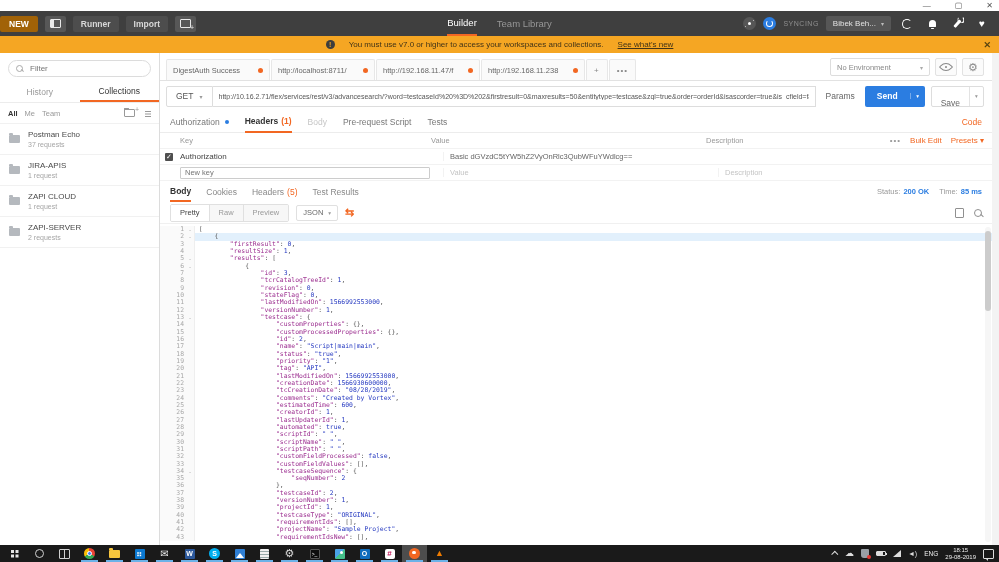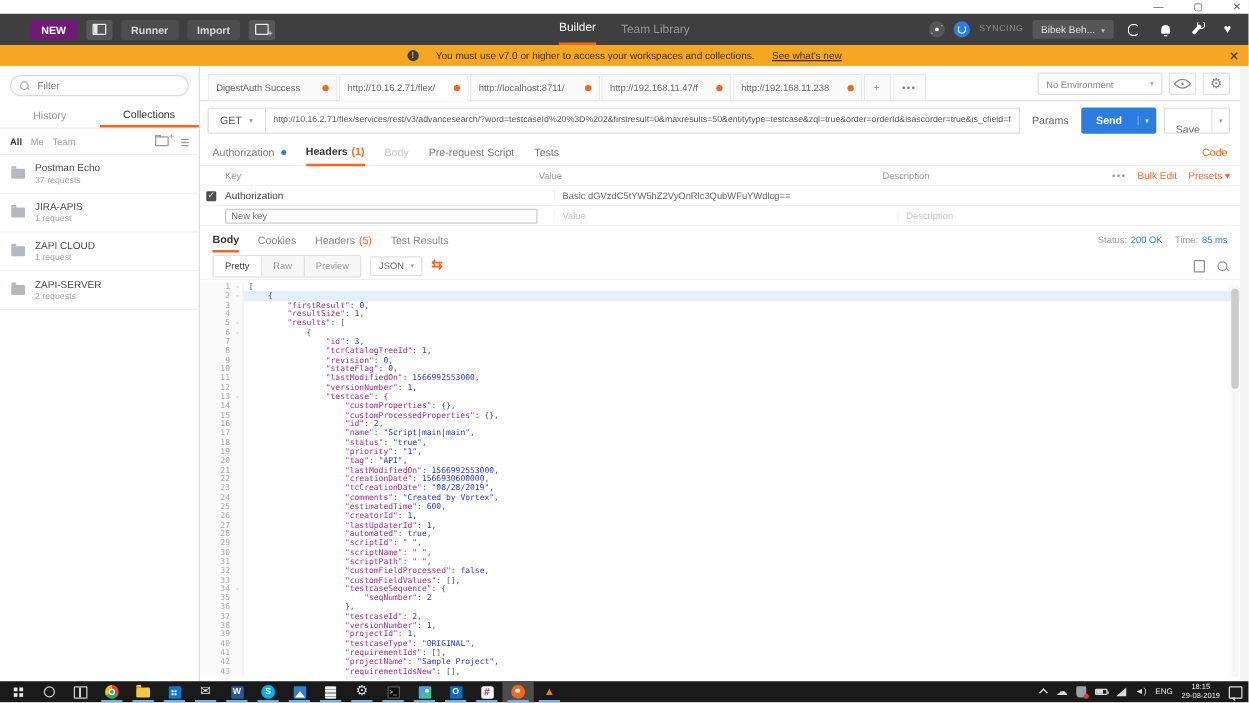--- a/index.html
+++ b/index.html
@@ -8,22 +8,22 @@
   i{font-style:normal;}
 
   
   .titlebar{position:absolute;top:0;left:0;right:0;height:11px;background:#fff;}
   .win-controls{position:absolute;right:6px;top:1px;display:flex;gap:24px;}
   .win-controls span{font-size:8px;line-height:9px;color:#555;}
 
   
   .topbar{position:absolute;top:11px;left:0;right:0;height:25px;background:#3f3f3f;
     display:flex;align-items:center;color:#ddd;}
-  .btn-new{background:#701a75;color:#fff;font-size:8.5px;font-weight:bold;
-    padding:3px 9px;border-radius:2px;margin-left:24px;}
+  .btn-new{background:#a16207;color:#fff;font-size:8.5px;font-weight:bold;
+    padding:3px 9px;border-radius:2px;margin-left:0;}
   .tb-sq{background:#575757;border-radius:2px;height:16px;display:flex;align-items:center;
     justify-content:center;margin-left:7px;padding:0 5px;}
   .ic-layout{width:9px;height:7px;border:1px solid #e8e8e8;border-radius:1px;position:relative;}
   .ic-layout::before{content:'';position:absolute;left:0;top:0;bottom:0;width:3px;background:#e8e8e8;}
   .btn-dark{background:#4d4d4d;color:#d8d8d8;font-size:8.5px;font-weight:bold;
     padding:3px 8px;border-radius:2px;margin-left:7px;}
   .ic-newwin{width:9px;height:7px;border:1px solid #e8e8e8;border-radius:1px;position:relative;}
   .ic-newwin::after{content:'+';position:absolute;right:-4px;bottom:-4px;font-size:7px;color:#e8e8e8;}
   .topnav{position:absolute;left:0;right:0;top:0;height:25px;display:flex;
     justify-content:center;gap:20px;pointer-events:none;}
@@ -161,21 +161,21 @@
     font-family:"Liberation Sans",sans-serif;background:transparent;}
   .ph{color:#c4c4c4;font-size:7.5px;}
 
   
   .resptabs{height:21px;flex:none;display:flex;align-items:center;padding:0 10px;gap:15px;font-size:8.5px;color:#888;}
   .resptab{height:21px;display:flex;align-items:center;gap:3px;box-sizing:border-box;}
   .resptab.active{color:#333;border-bottom:2px solid #f26722;font-weight:bold;}
   .resptab .cnt{color:#f26722;}
   .resp-meta{margin-left:auto;display:flex;align-items:center;gap:10px;font-size:7.5px;}
   .resp-meta .lbl{color:#999;}
-  .resp-meta .val{color:#2b7de1;}
+  .resp-meta .val{color:#2b7de1;font-weight:bold;}
   .meta-pair{display:flex;gap:3px;}
 
   
   .resptools{height:21px;flex:none;display:flex;align-items:center;padding:0 10px;gap:7px;}
   .vmgroup{display:flex;height:16px;border:1px solid #e0e0e0;border-radius:2px;overflow:hidden;}
   .vm{padding:0 9px;font-size:7.5px;color:#999;background:#f7f7f7;display:flex;align-items:center;
     border-right:1px solid #e0e0e0;}
   .vm:last-child{border-right:none;}
   .vm.active{background:#fff;color:#444;}
   .fmt-select{height:16px;border:1px solid #e0e0e0;border-radius:2px;padding:0 6px;font-size:7.5px;
@@ -371,24 +371,20 @@
     </div>
 
     <div class="content">
 
       <div class="tabrow">
         <div class="tabs">
             <div class="tab">
               <span class="tab-label">DigestAuth Success</span>
               <i class="tab-dot"></i>
             </div>
-            <div class="tab active">
-              <span class="tab-label">http://10.16.2.71/flex/</span>
-              <i class="tab-dot"></i>
-            </div>
             <div class="tab">
               <span class="tab-label">http://localhost:8711/</span>
               <i class="tab-dot"></i>
             </div>
             <div class="tab">
               <span class="tab-label">http://192.168.11.47/f</span>
               <i class="tab-dot"></i>
             </div>
             <div class="tab">
               <span class="tab-label">http://192.168.11.238</span>

